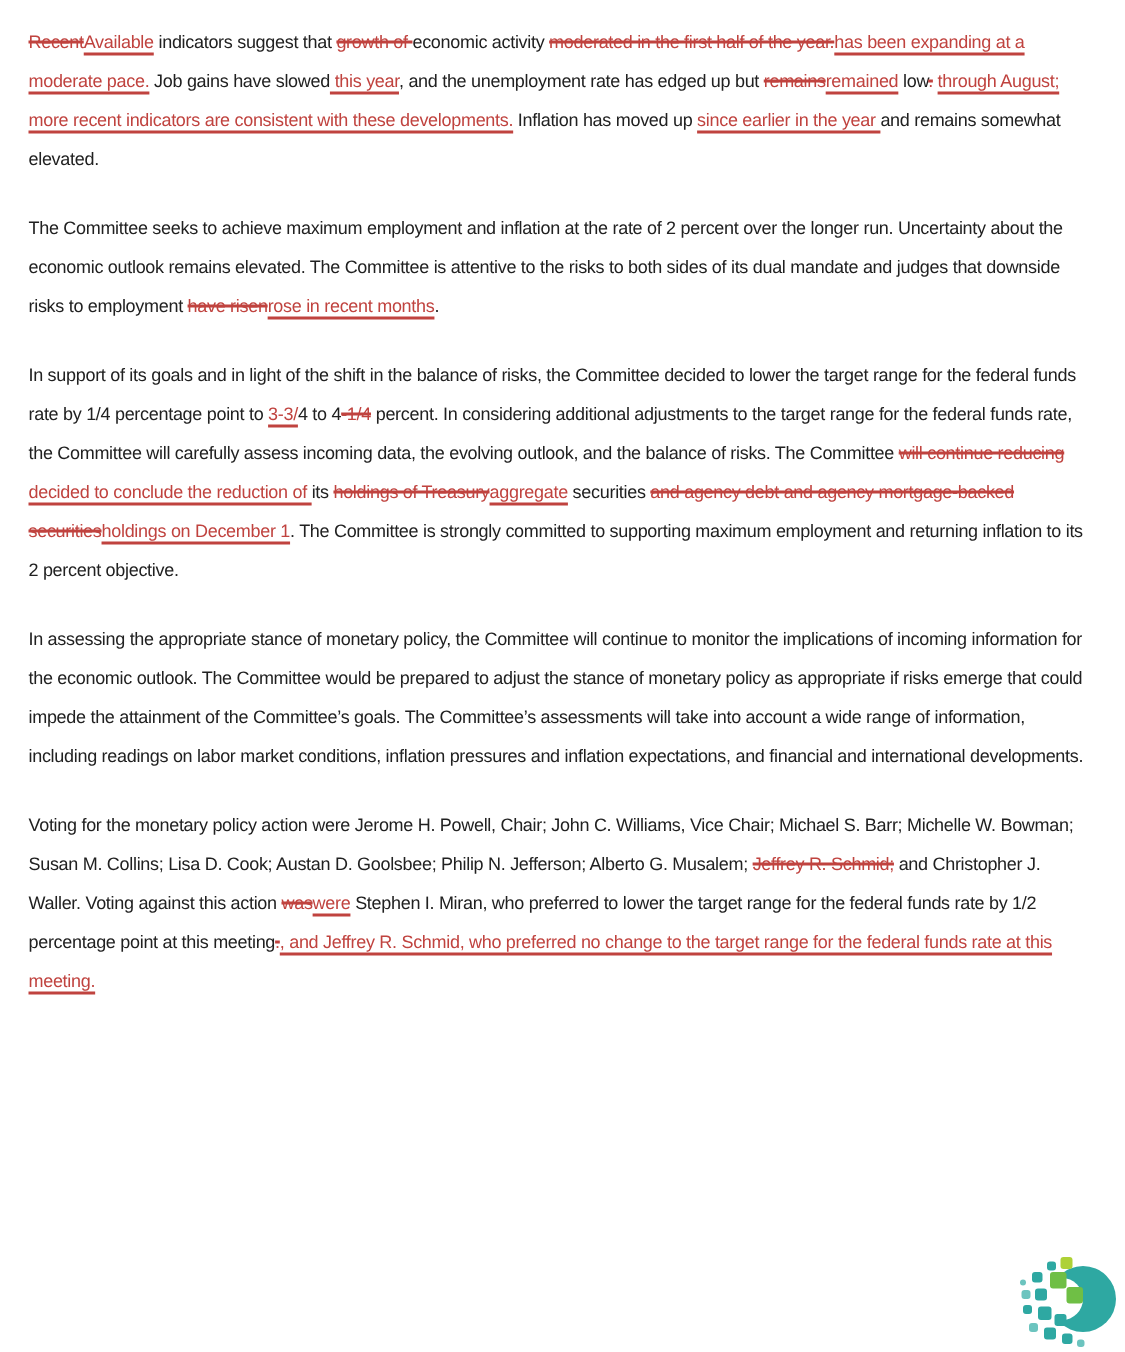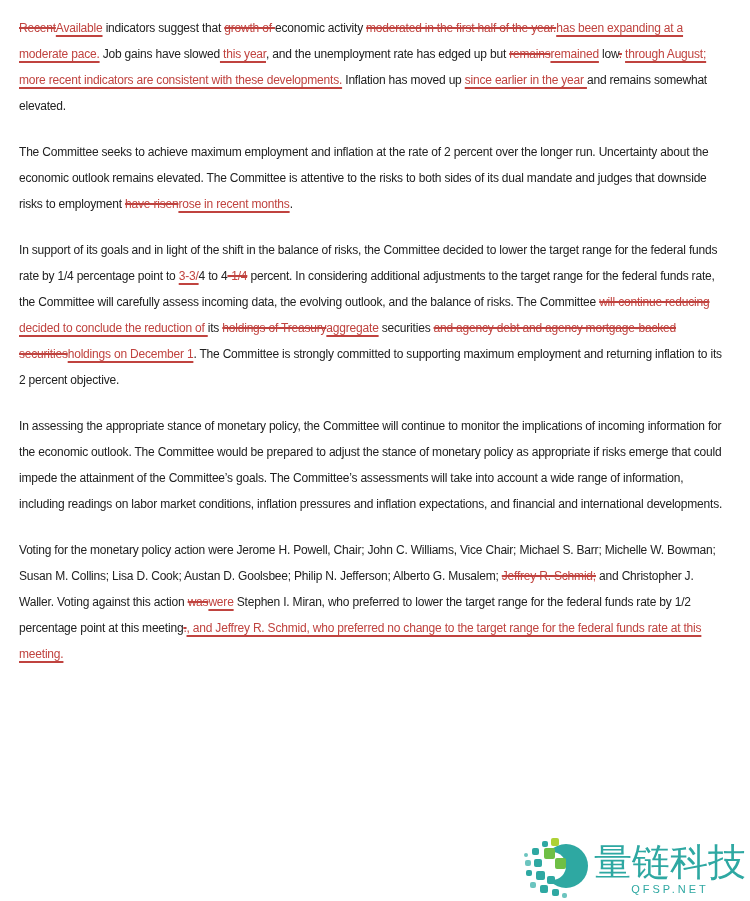--- a/index.html
+++ b/index.html
@@ -123,19 +123,15 @@
       <div class="sq sq-teal" style="left:10px;top:22px;width:8px;height:8px"></div>
       <div class="sq sq-green" style="left:31px;top:21px;width:11px;height:11px"></div>
       <div class="sq sq-teal" style="left:2px;top:33px;width:6px;height:6px"></div>
       <div class="sq sq-teal" style="left:12px;top:34px;width:9px;height:9px"></div>
       <div class="sq sq-teal" style="left:23px;top:39px;width:8px;height:8px"></div>
       <div class="sq sq-teal-lt" style="left:6px;top:45px;width:6px;height:6px"></div>
       <div class="sq sq-teal" style="left:16px;top:48px;width:8px;height:8px"></div>
       <div class="sq sq-teal" style="left:28px;top:52px;width:7px;height:7px"></div>
       <div class="sq sq-teal-lt" style="left:38px;top:56px;width:5px;height:5px"></div>
     </div>
-    <div class="wm-text">
-      <div class="wm-brand">量链科技</div>
-      <div class="wm-domain">QFSP.NET</div>
-    </div>
   </div>
 
 </div>
 
 </body></html>

